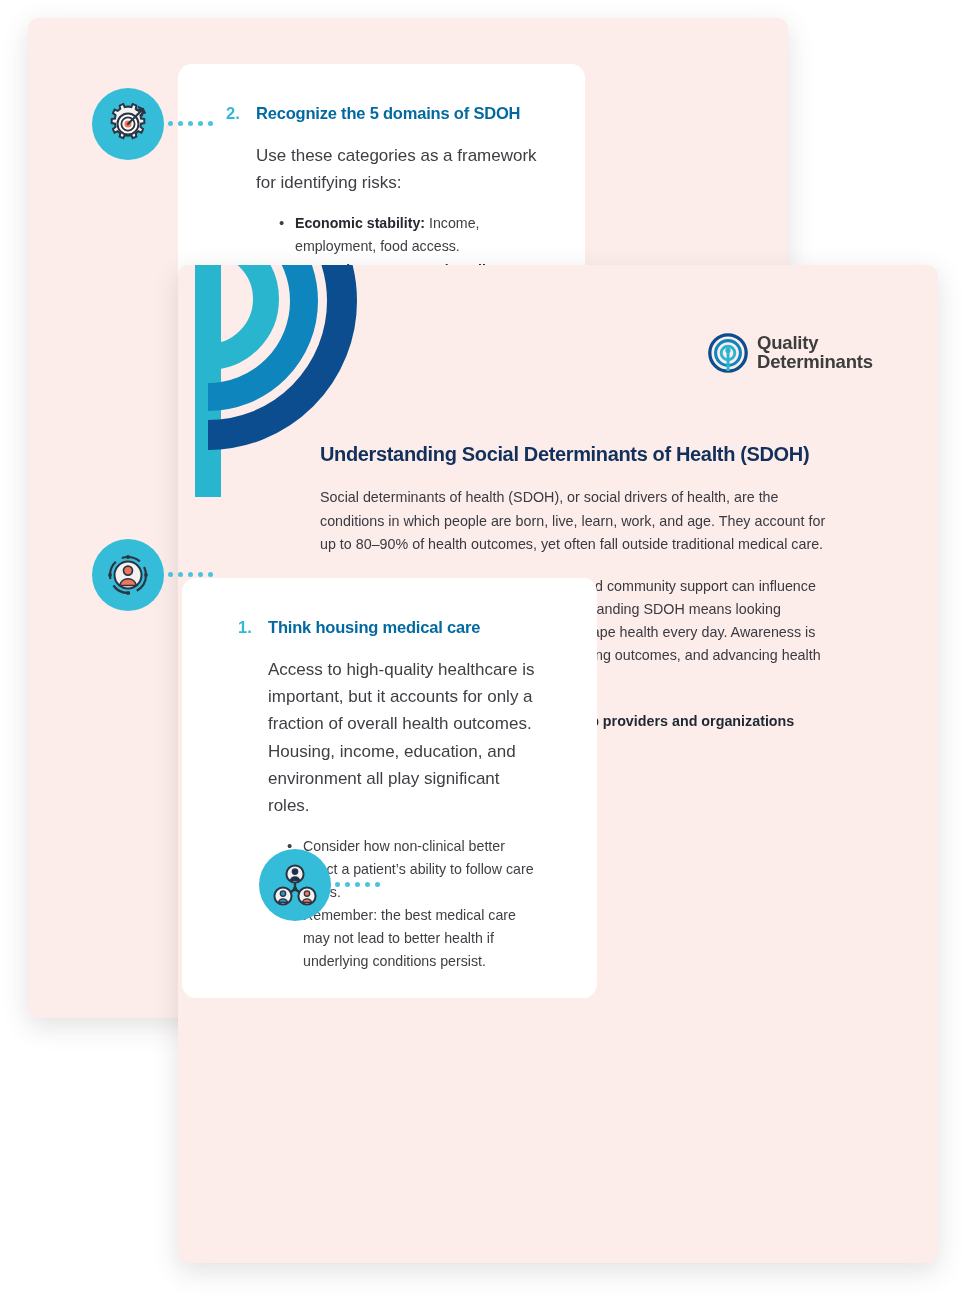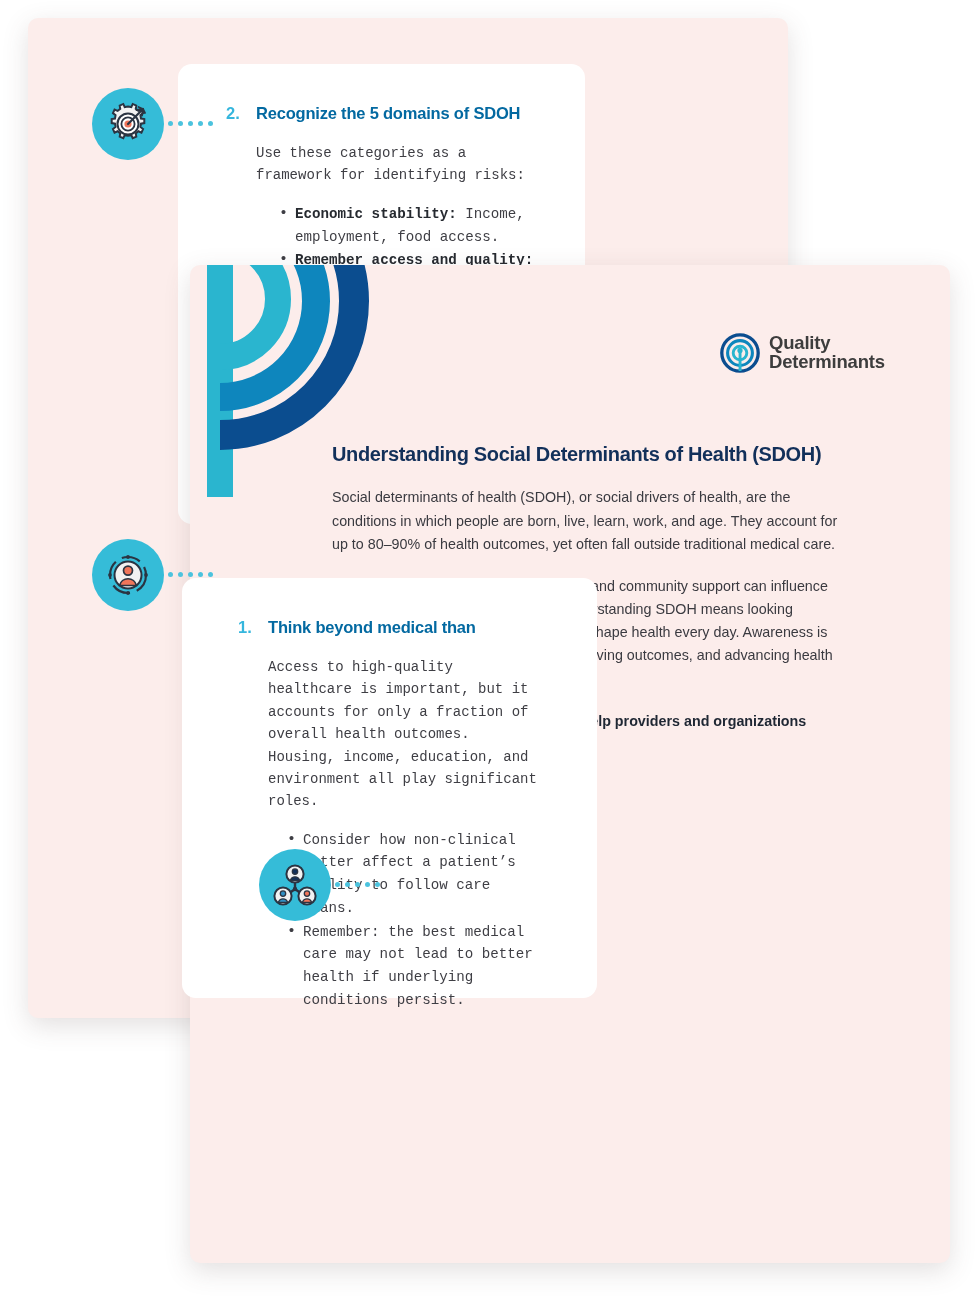--- a/index.html
+++ b/index.html
@@ -30,21 +30,21 @@
 
   #back-page {
     left: 28px;
     top: 18px;
     width: 760px;
     height: 1000px;
     z-index: 1;
   }
 
   #front-page {
-    left: 190px;
+    left: 178px;
     top: 265px;
     width: 760px;
     height: 998px;
     z-index: 3;
   }
 
   
   .white-card {
     position: absolute;
     background: #ffffff;
@@ -144,28 +144,26 @@
     min-width: 17px;
   }
   .sec-title {
     color: #0369a1;
     font-size: 16.5px;
     font-weight: 700;
     letter-spacing: -0.2px;
   }
   .sec-body {
     color: #3e3e44;
-    font-size: 14px;
+    font-size: 17px;
     line-height: 1.60;
-    font-family: Liberation Mono, monospace;
   }
   .sec-list {
     list-style: none;
     margin-top: 16px;
-    font-family: Liberation Mono, monospace;
   }
   .sec-list li {
     position: relative;
     padding-left: 17px;
     color: #3e3e44;
     font-size: 14.2px;
     line-height: 1.60;
     margin-bottom: 1px;
   }
   .sec-list li::before {
@@ -271,21 +269,21 @@
       <p class="body-p">Social determinants of health (SDOH), or social drivers of health, are the conditions in which people are born, live, learn, work, and age. They account for up to 80–90% of health outcomes, yet often fall outside traditional medical care.</p>
       <p class="body-p">Factors like housing, education, income, and community support can influence health more than clinical treatment. Understanding SDOH means looking beyond medical care to the realities that shape health every day. Awareness is the first step to reducing disparities, improving outcomes, and advancing health equity.</p>
       <p class="lead-bold">This guide outlines five key areas to help providers and organizations identify and respond to SDOH.</p>
     </div>
   </div>
 
   <div class="white-card" id="front-card">
     <div id="front-card-inner">
       <div class="sec-head">
         <span class="sec-num">1.</span>
-        <span class="sec-title">Think beyond medical than</span>
+        <span class="sec-title">Think housing medical care</span>
       </div>
       <div class="sec-body" style="padding-left:30px">Access to high-quality healthcare is important, but it accounts for only a fraction of overall health outcomes. Housing, income, education, and environment all play significant roles.</div>
       <ul class="sec-list" style="padding-left:48px">
         <li>Consider how non-clinical better affect a patient’s ability to follow care plans.</li>
         <li>Remember: the best medical care may not lead to better health if underlying conditions persist.</li>
       </ul>
     </div>
   </div>
 
   <div class="badge" id="badge-target">

